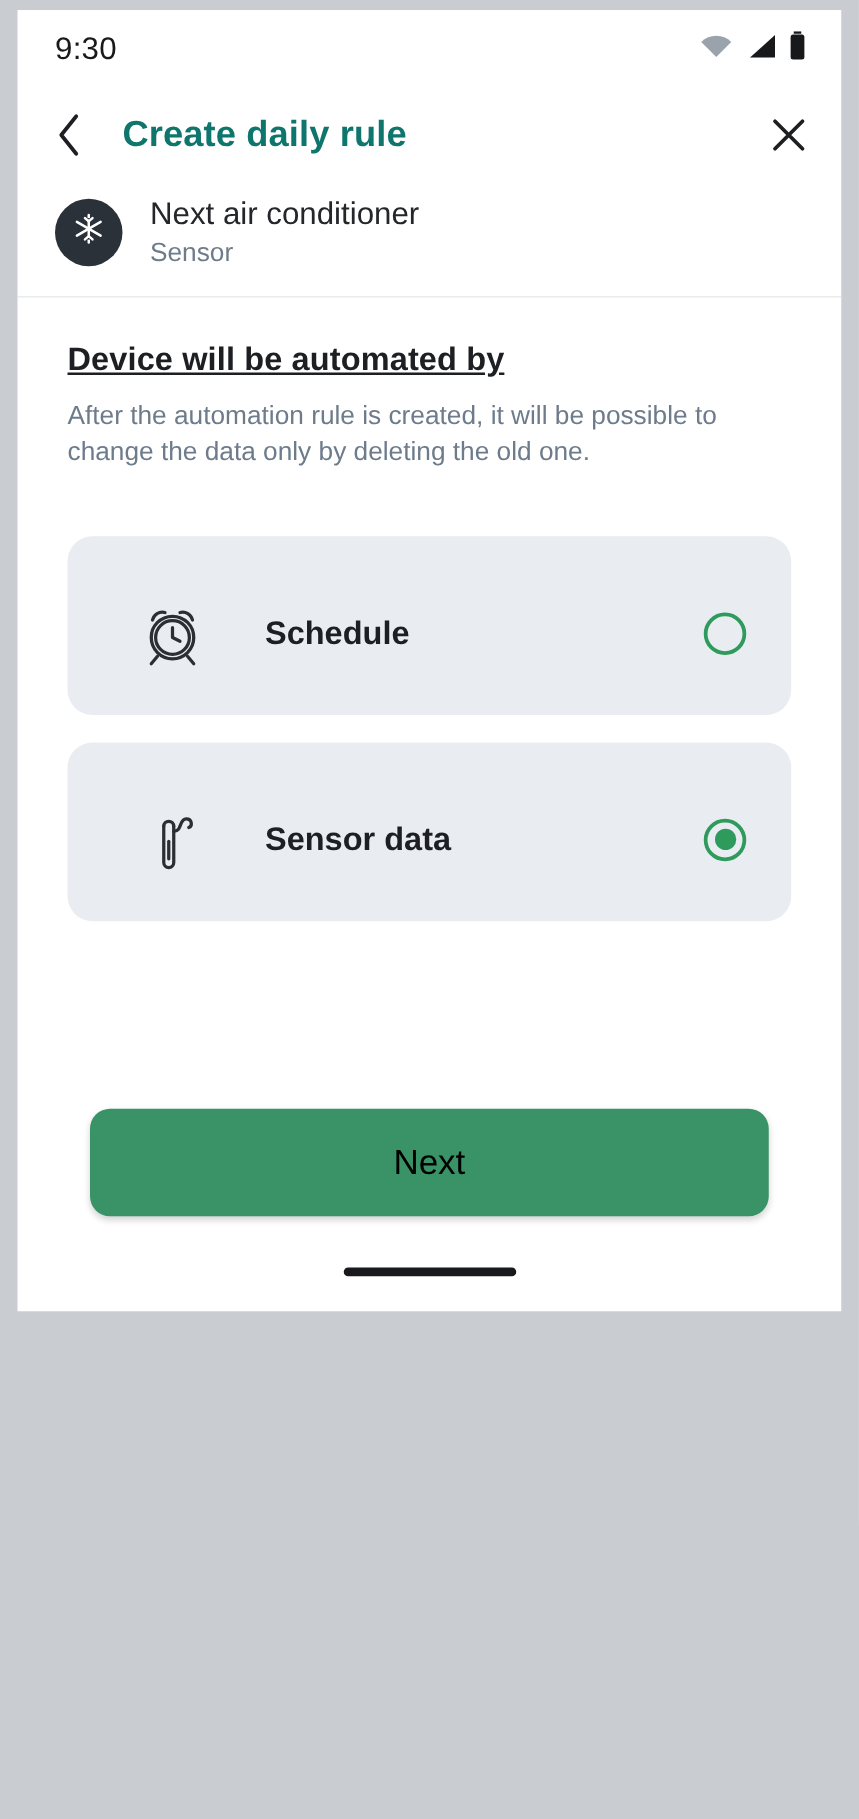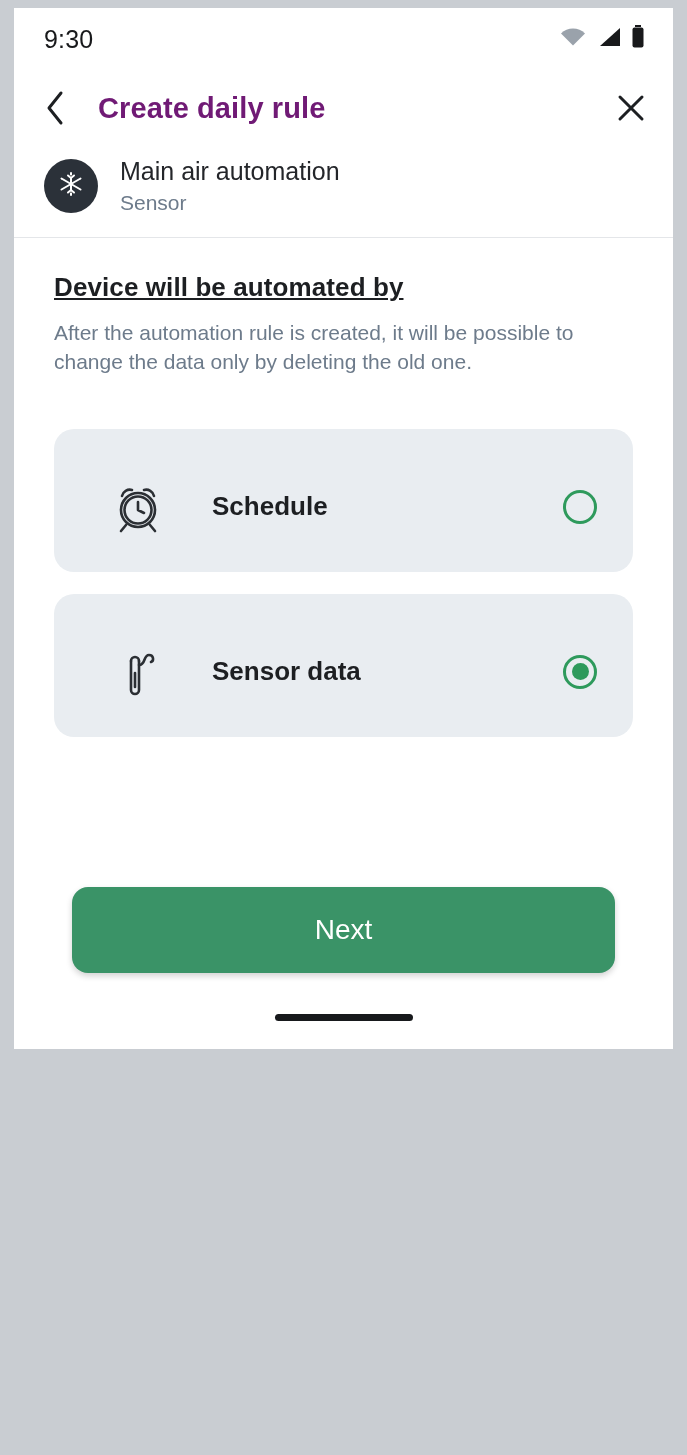--- a/index.html
+++ b/index.html
@@ -56,21 +56,21 @@
     width: 34px;
     display: flex;
     align-items: center;
     justify-content: flex-start;
     cursor: pointer;
   }
   .app-title {
     flex: 1;
     font-size: 29px;
     font-weight: bold;
-    color: #701a75;
+    color: #0f766e;
     margin-left: 20px;
     letter-spacing: .1px;
   }
   .close-icon {
     width: 34px;
     display: flex;
     align-items: center;
     justify-content: flex-end;
     cursor: pointer;
   }
@@ -189,21 +189,21 @@
   }
   .next-button {
     position: absolute;
     left: 58px;
     top: 18px;
     width: 543px;
     height: 86px;
     border-radius: 16px;
     background: #3a9367;
     border: none;
-    color: #ffffff;
+    color: #000000;
     font-size: 28px;
     font-family: "Liberation Sans", sans-serif;
     cursor: pointer;
     box-shadow: 0 3px 6px rgba(0,0,0,.18);
   }
   .home-indicator {
     position: absolute;
     left: 50%;
     transform: translateX(-50%);
     bottom: 28px;
@@ -262,21 +262,21 @@
             <path d="M14 3 L14 25"></path>
             <path d="M4.5 8.5 L23.5 19.5"></path>
             <path d="M23.5 8.5 L4.5 19.5"></path>
             <path d="M11 5.5 L14 8 L17 5.5"></path>
             <path d="M11 22.5 L14 20 L17 22.5"></path>
           </g>
         </svg>
       </span>
     </div>
     <div class="device-text">
-      <div class="device-name">Main air automation</div>
+      <div class="device-name">Next air conditioner</div>
       <div class="device-sub">Sensor</div>
     </div>
   </div>
 
   <div class="content">
     <div class="section-title">Device will be automated by</div>
     <div class="section-desc">After the automation rule is created, it will be possible to change the data only by deleting the old one.</div>
 
     <div class="options">
 

